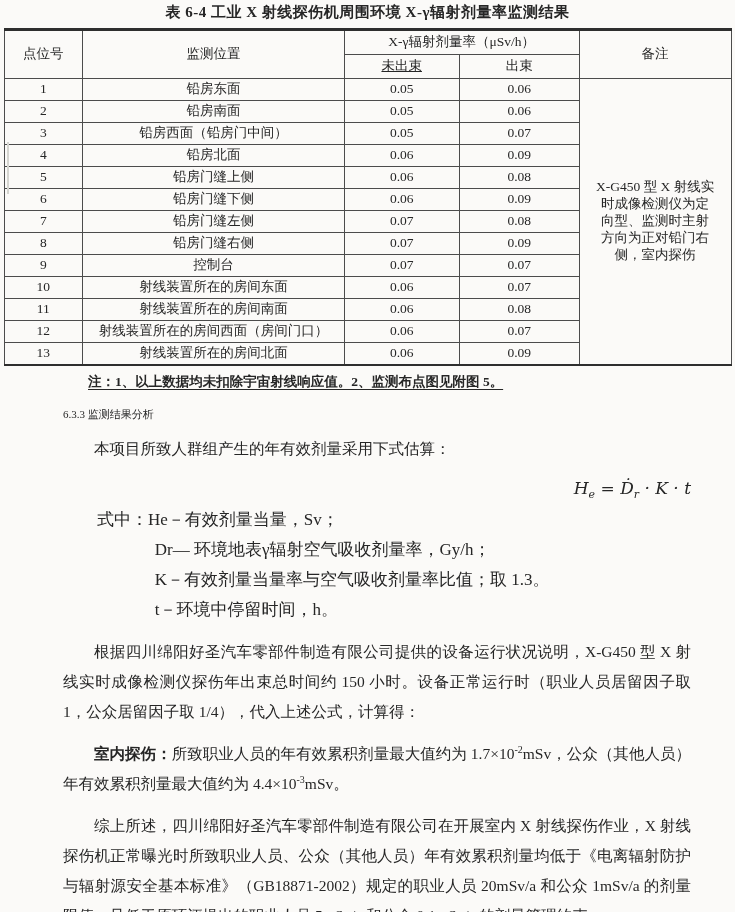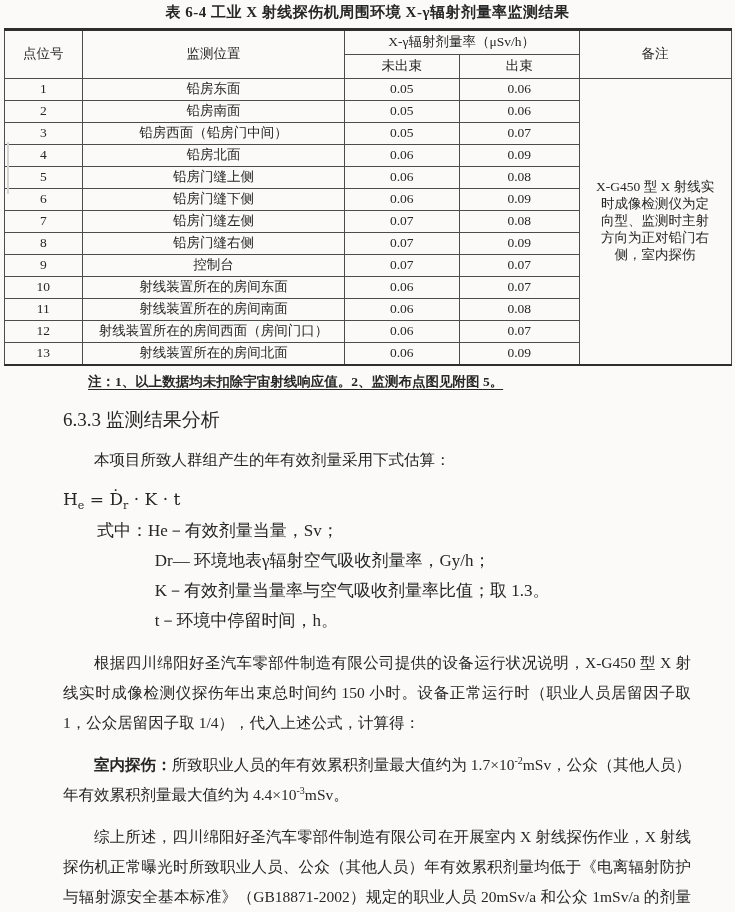--- a/index.html
+++ b/index.html
@@ -36,52 +36,53 @@
     border:1px solid #4c4c4c;
     font-weight:normal;
     text-align:center;
     padding:1px 3px;
     height:19px;
     line-height:1.25;
   }
   .monitor-table thead th { height:21px; }
   .col-point  { width:62px; }
   .col-loc    { width:222px; }
-  .col-off    { width:94px; }
+  .col-off    { width:94px;text-decoration:underline; }
   .col-on     { width:98px; }
   .col-remark { width:126px; }
   .remark-cell {
     font-size:13.5px;
     line-height:2.05;
     padding:0 15px !important;
     vertical-align:middle;
   }
   .table-note {
     margin:7px 0 0 88px;
     font-size:13.5px;
     font-weight:bold;
     text-decoration:underline;
     text-underline-offset:3px;
   }
   .content { margin:0 44px 0 63px; }
   .section-heading {
     margin-top:16px;
-    font-size:19px;
+    font-size:11px;
   }
   .para {
     margin-top:12px;
     font-size:15.5px;
     line-height:30px;
     text-align:justify;
     text-indent:2em;
   }
   .formula-line {
     margin:14px 0 4px 0;
-    text-align:left;
+    text-align:right;
     font-size:17px;
+    font-style:italic;
     font-family:"DejaVu Serif","Liberation Serif",serif;
   }
   .formula-line sub { font-size:11px; }
   .def-line {
     font-size:17px;
     line-height:30px;
   }
   .def-first  { margin-left:2em; }
   .def-indent { margin-left:5.4em; }
   .lead-bold { font-weight:bold; }

